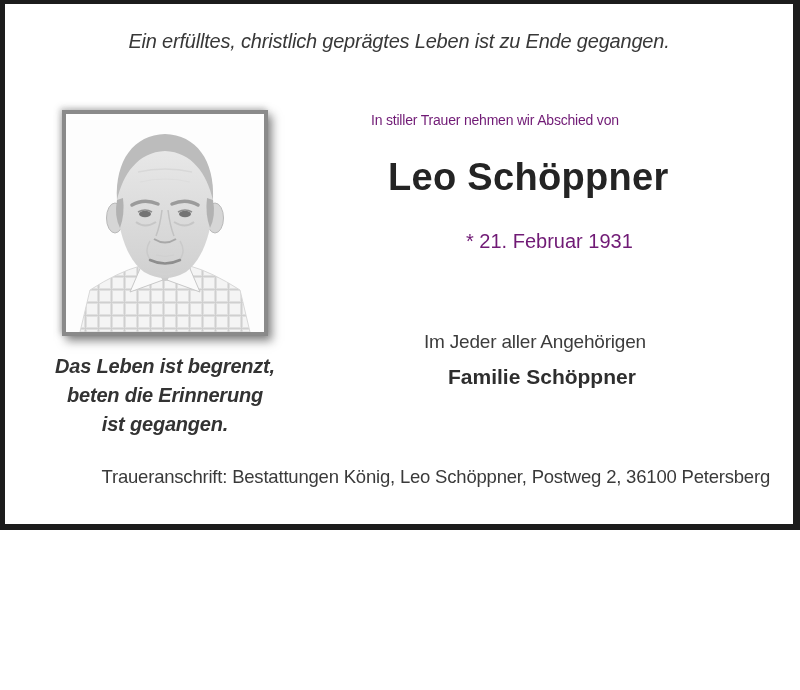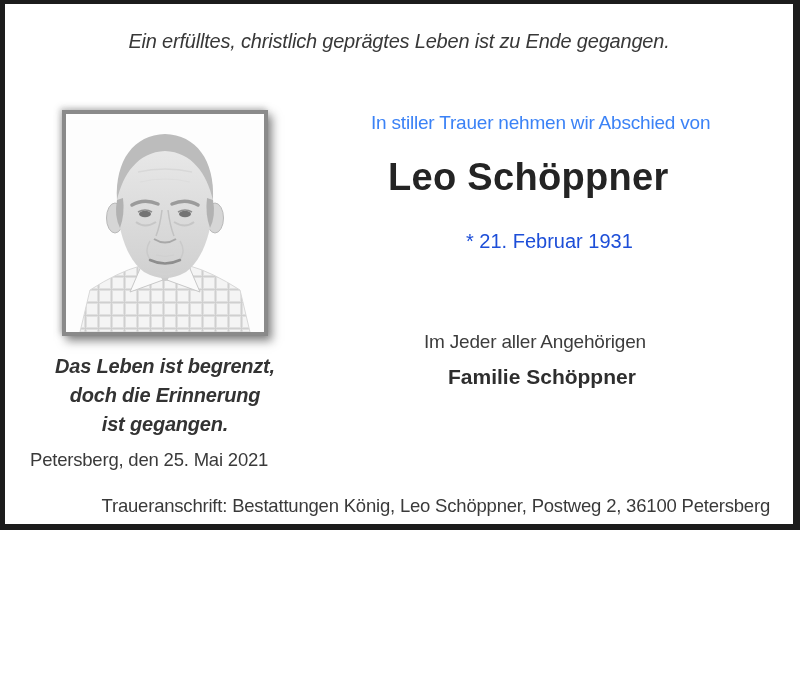--- a/index.html
+++ b/index.html
@@ -36,30 +36,30 @@
     text-align:center;
     font-style:italic;
     font-weight:600;
     font-size:20px;
     line-height:29px;
     letter-spacing:-0.2px;
     color:#333333;
   }
   .intro{
     position:absolute;left:366px;top:108px;
-    font-size:19px;letter-spacing:-0.2px;color:#3b82f6;
+    font-size:14px;letter-spacing:-0.2px;color:#701a75;
   }
   .name{
     position:absolute;left:383px;top:152px;margin:0;
     font-size:38px;font-weight:700;letter-spacing:0.3px;
     color:var(--heading,#242424);
   }
   .dates{
     position:absolute;left:461px;top:226px;
-    font-size:20px;color:#1d4ed8;
+    font-size:20px;color:#701a75;
   }
   .dates .date-line{margin-bottom:16px;}
   .family-intro{
     position:absolute;left:419px;top:327px;
     font-size:19px;letter-spacing:-0.2px;color:#3c3c3c;
   }
   .family-name{
     position:absolute;left:443px;top:361px;
     font-size:21px;font-weight:700;color:#2e2e2e;
   }
@@ -135,33 +135,32 @@
       <path d="M114 127 Q121 138 112 148" stroke="#cacaca" stroke-width="1.5" fill="none"></path>
 
       <path d="M84 146 Q99 153 114 146" stroke="#8e8e8e" stroke-width="2.5" fill="none" stroke-linecap="round"></path>
       <path d="M90 141 Q99 144 108 141" stroke="#d0d0d0" stroke-width="1" fill="none"></path>
       <path d="M90 158 Q99 163 108 158" stroke="#d2d2d2" stroke-width="1.5" fill="none"></path>
     </svg>
   </div>
 
   <div class="caption">
     <div>Das Leben ist begrenzt,</div>
-    <div>doch die Erinnerung</div>
+    <div>beten die Erinnerung</div>
     <div>ist gegangen.</div>
   </div>
 
   <div class="intro">In stiller Trauer nehmen wir Abschied von</div>
 
   <h1 class="name">Leo Schöppner</h1>
 
   <div class="dates">
     <div class="date-line">* 21. Februar 1931</div>
   </div>
 
   <div class="family-intro">Im Jeder aller Angehörigen</div>
   <div class="family-name">Familie Schöppner</div>
 
   <div class="details">
-    <p class="p-dateline">Petersberg, den 25. Mai 2021</p>
     <p class="p-address">Traueranschrift: Bestattungen König, Leo Schöppner, Postweg 2, 36100 Petersberg</p>
   </div>
 
 </div>
 
 </body></html>

